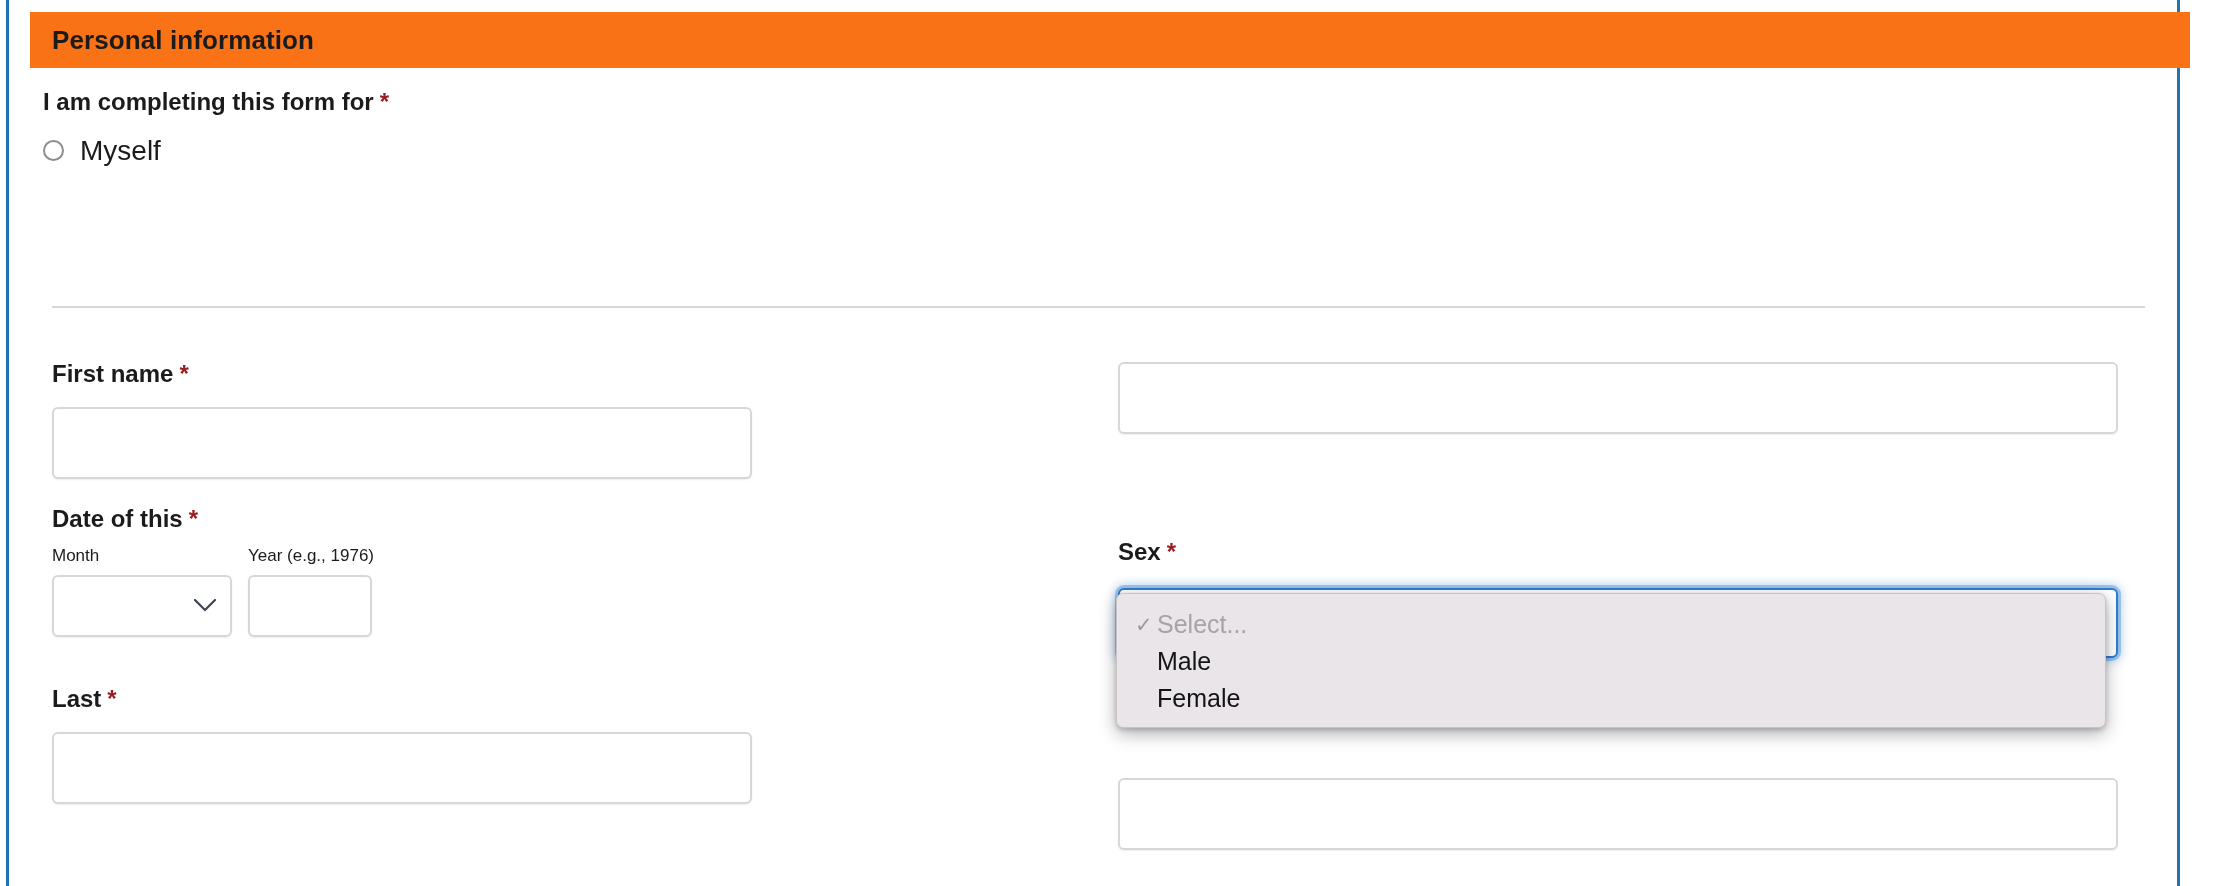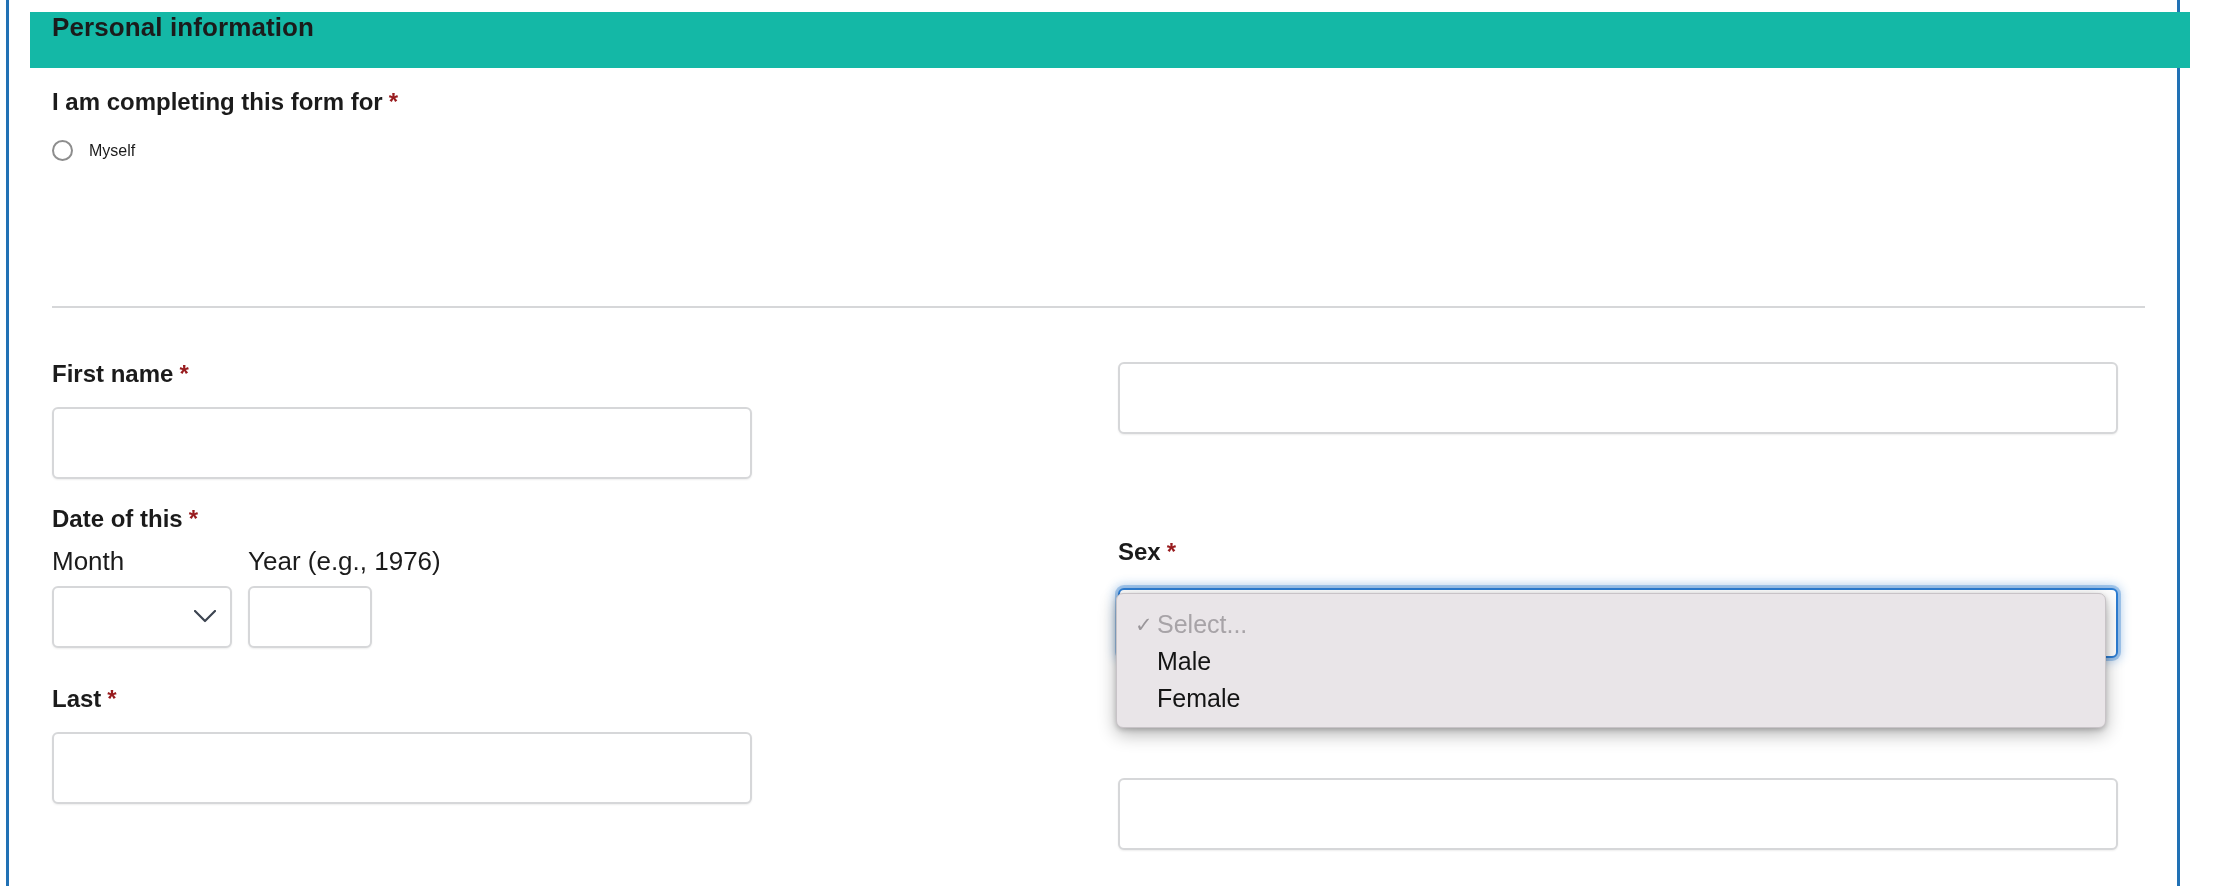--- a/index.html
+++ b/index.html
@@ -32,23 +32,23 @@
   .rail-left  { left: 6px; }
   .rail-right { left: 2177px; }
 
   
   .section-header {
     position: absolute;
     left: 30px;
     top: 12px;
     width: 2160px;
     height: 56px;
-    background: #14b8a6;
+    background: #f97316;
     display: flex;
-    align-items: flex-start;
+    align-items: center;
   }
   .section-header .title {
     margin-left: 22px;
     font-size: 26px;
     font-weight: bold;
     color: #1b1b1b;
     letter-spacing: 0.1px;
   }
 
   .field-label {
@@ -57,21 +57,21 @@
     color: #1b1b1b;
     line-height: 1.2;
   }
   .field-label .req {
     color: #981b1e;
     font-weight: bold;
     margin-left: 6px;
     font-size: 24px;
   }
   .sub-label {
-    font-size: 26px;
+    font-size: 17px;
     font-weight: normal;
     color: #1b1b1b;
     line-height: 1.2;
   }
 
   
   .radio-group { margin-top: 0; }
   .radio-row {
     display: flex;
     align-items: center;
@@ -82,21 +82,21 @@
     width: 21px;
     height: 21px;
     border: 2px solid #8d8d8d;
     border-radius: 50%;
     background: #ffffff;
     box-sizing: border-box;
     flex: none;
   }
   .radio-text {
     margin-left: 16px;
-    font-size: 16px;
+    font-size: 28px;
     color: #1b1b1b;
   }
 
   .divider {
     height: 2px;
     background: #d6d7d9;
     margin: 0;
     width: 2093px;
   }
 
@@ -185,21 +185,21 @@
 
 <div class="page">
 
   <div class="rail rail-left"></div>
   <div class="rail rail-right"></div>
 
   <div class="section-header">
     <div class="title">Personal information</div>
   </div>
 
-  <div class="abs" style="left:52px; top:88px;">
+  <div class="abs" style="left:43px; top:88px;">
     <div class="field-label">
       <span>I am completing this form for</span><span class="req">*</span>
     </div>
 
     <div class="radio-group" style="margin-top:16px;">
       <div class="radio-row">
         <span class="radio-mark"></span>
         <span class="radio-text">Myself</span>
       </div>
     </div>

